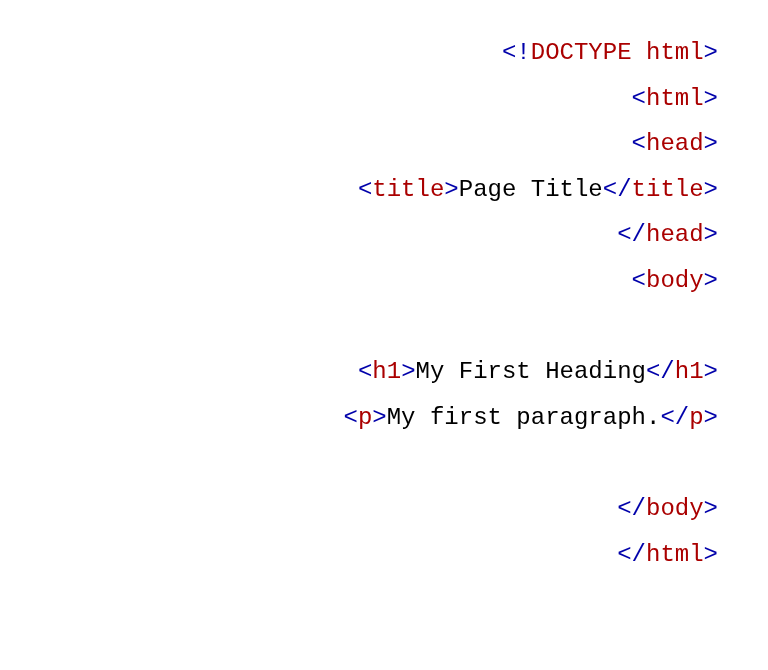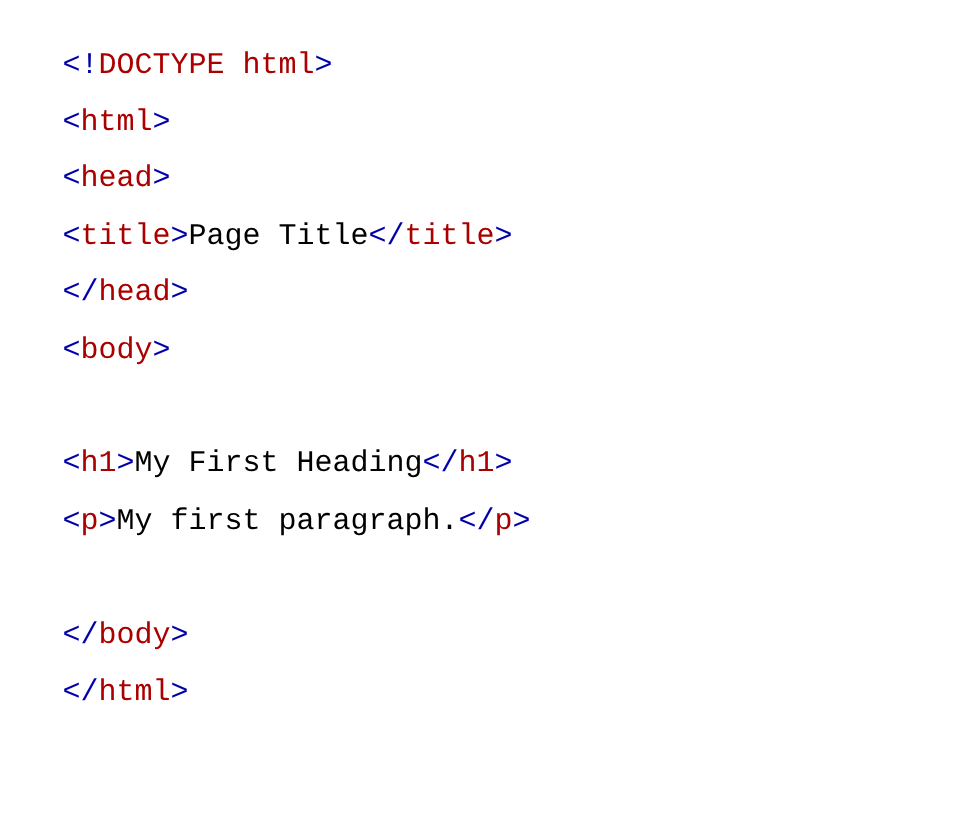--- a/index.html
+++ b/index.html
@@ -8,20 +8,21 @@
     background: #ffffff;
     font-family: "Courier New", Courier, monospace;
     font-size: 24px;
     line-height: 1.9;
     color: #000;
     width: 768px;
     box-sizing: border-box;
   }
   .code-block {
     white-space: pre;
+    text-align: right;
   }
   .tag-angle { color: #0000aa; }
   .tag-name  { color: #aa0000; }
   .doctype-kw { color: #aa0000; }
   .text-content { color: #000000; }
 </style>
 </head>
 <body>
 
 <div class="code-block"><span><span class="tag-angle">&lt;!</span><span class="doctype-kw">DOCTYPE</span><span class="doctype-kw"> </span><span class="doctype-kw">html</span><span class="tag-angle">&gt;</span></span>

